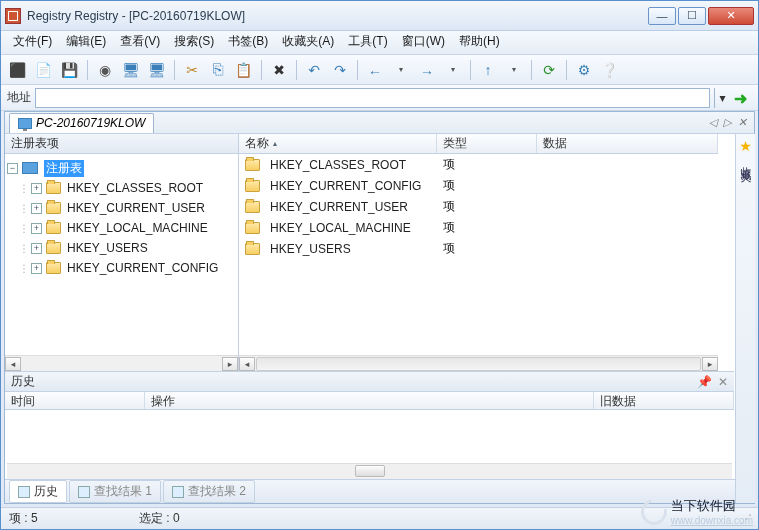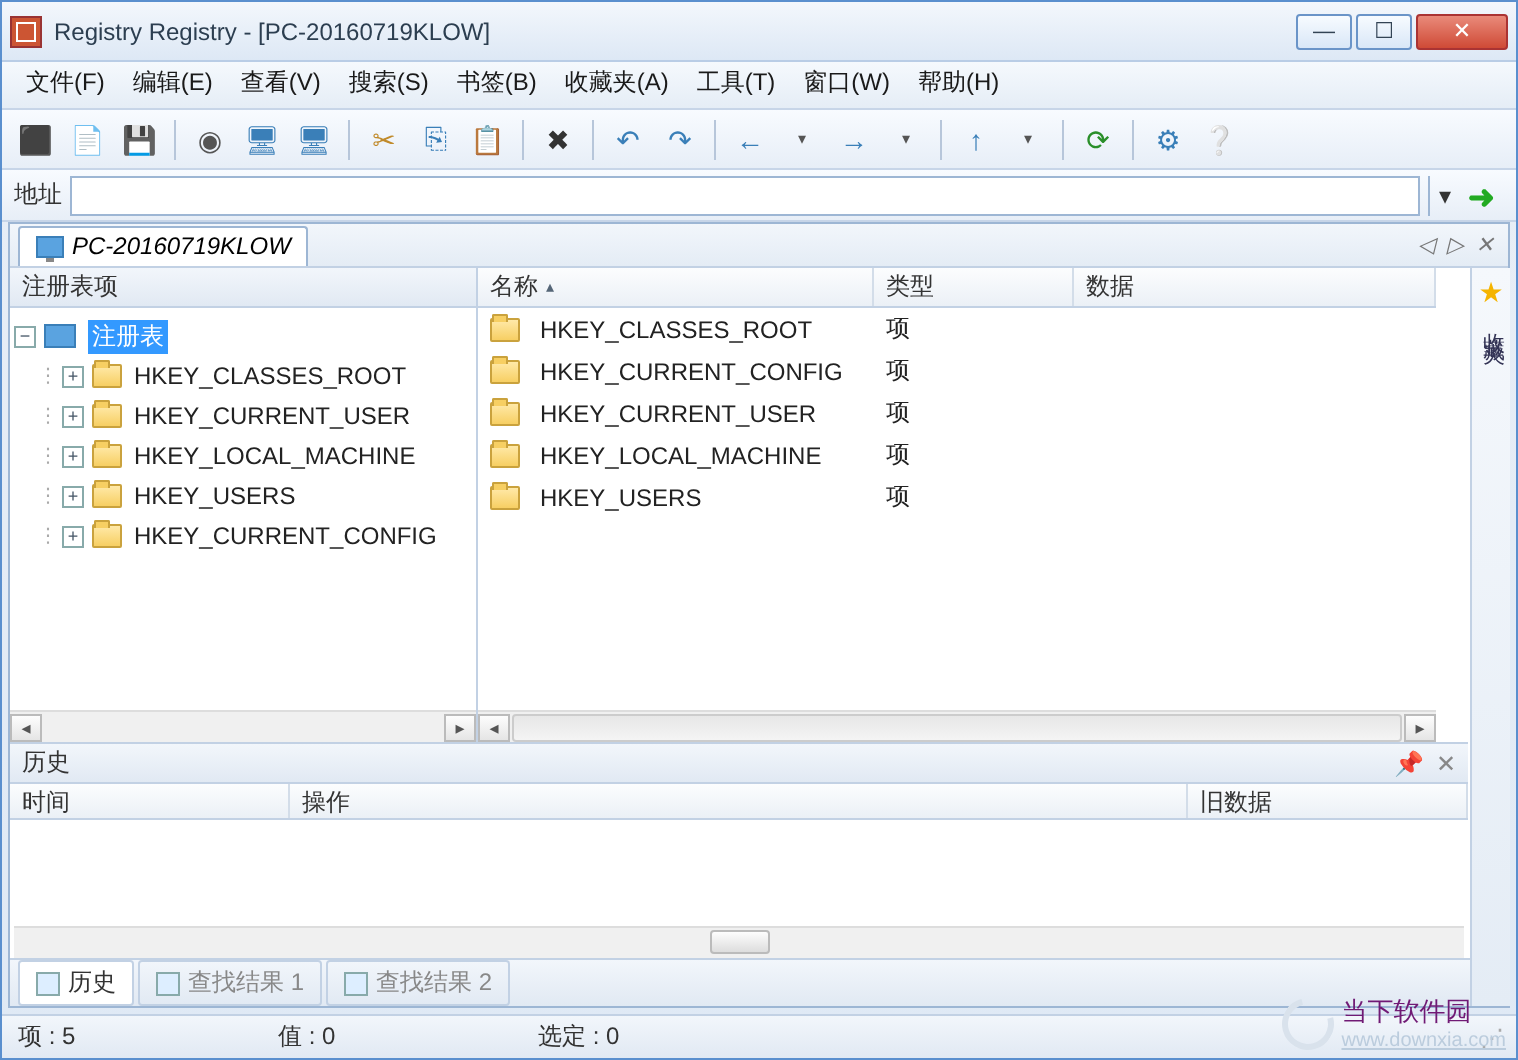--- a/index.html
+++ b/index.html
@@ -321,26 +321,25 @@
       <div class="btab inactive">
           <span class="ic"></span>
           <span>查找结果 2</span>
         </div>
     </div>
 
   </div>
 
   <div class="statusbar">
     <span class="cell">项 : 5</span>
-    <span class="cell">值 : 0</span>
     <span class="cell">选定 : 0</span>
     <span class="grip">⋰</span>
   </div>
 
 </div>
 
 <div class="watermark">
   <div class="logo"></div>
   <div>
-    <div style="color:#701a75;font-size:13px;">当下软件园</div>
+    <div style="color:#0f172a;font-size:13px;">当下软件园</div>
     <div style="color:#bcd;font-size:10px;text-decoration:underline;">www.downxia.com</div>
   </div>
 </div>
 
 </body></html>

